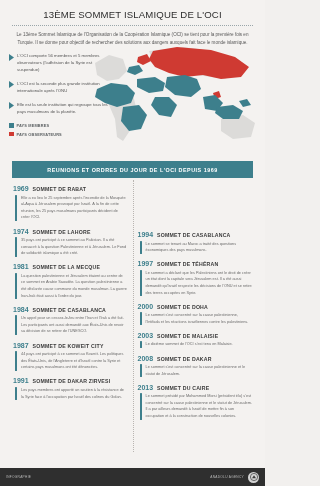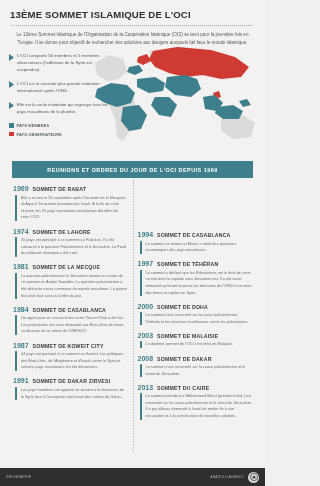--- a/index.html
+++ b/index.html
@@ -12,23 +12,23 @@
   .page {
     position: relative;
     width: 265px; height: 486px;
     background: #f4f2f0;
     display: flex; flex-direction: column;
   }
 
   
   .header { padding: 9px 10px 0 10px; }
   .title {
-    text-align: left;
+    text-align: center;
     font-size: 9.6px;
-    font-weight: bold;
+    font-weight: normal;
     letter-spacing: 0.15px;
     color: #2e2e2e;
   }
   .dotline {
     margin: 5px 2px 5px 2px;
     height: 1px;
     border-top: 1px dotted #9aa6aa;
   }
   .intro {
     text-align: center;

